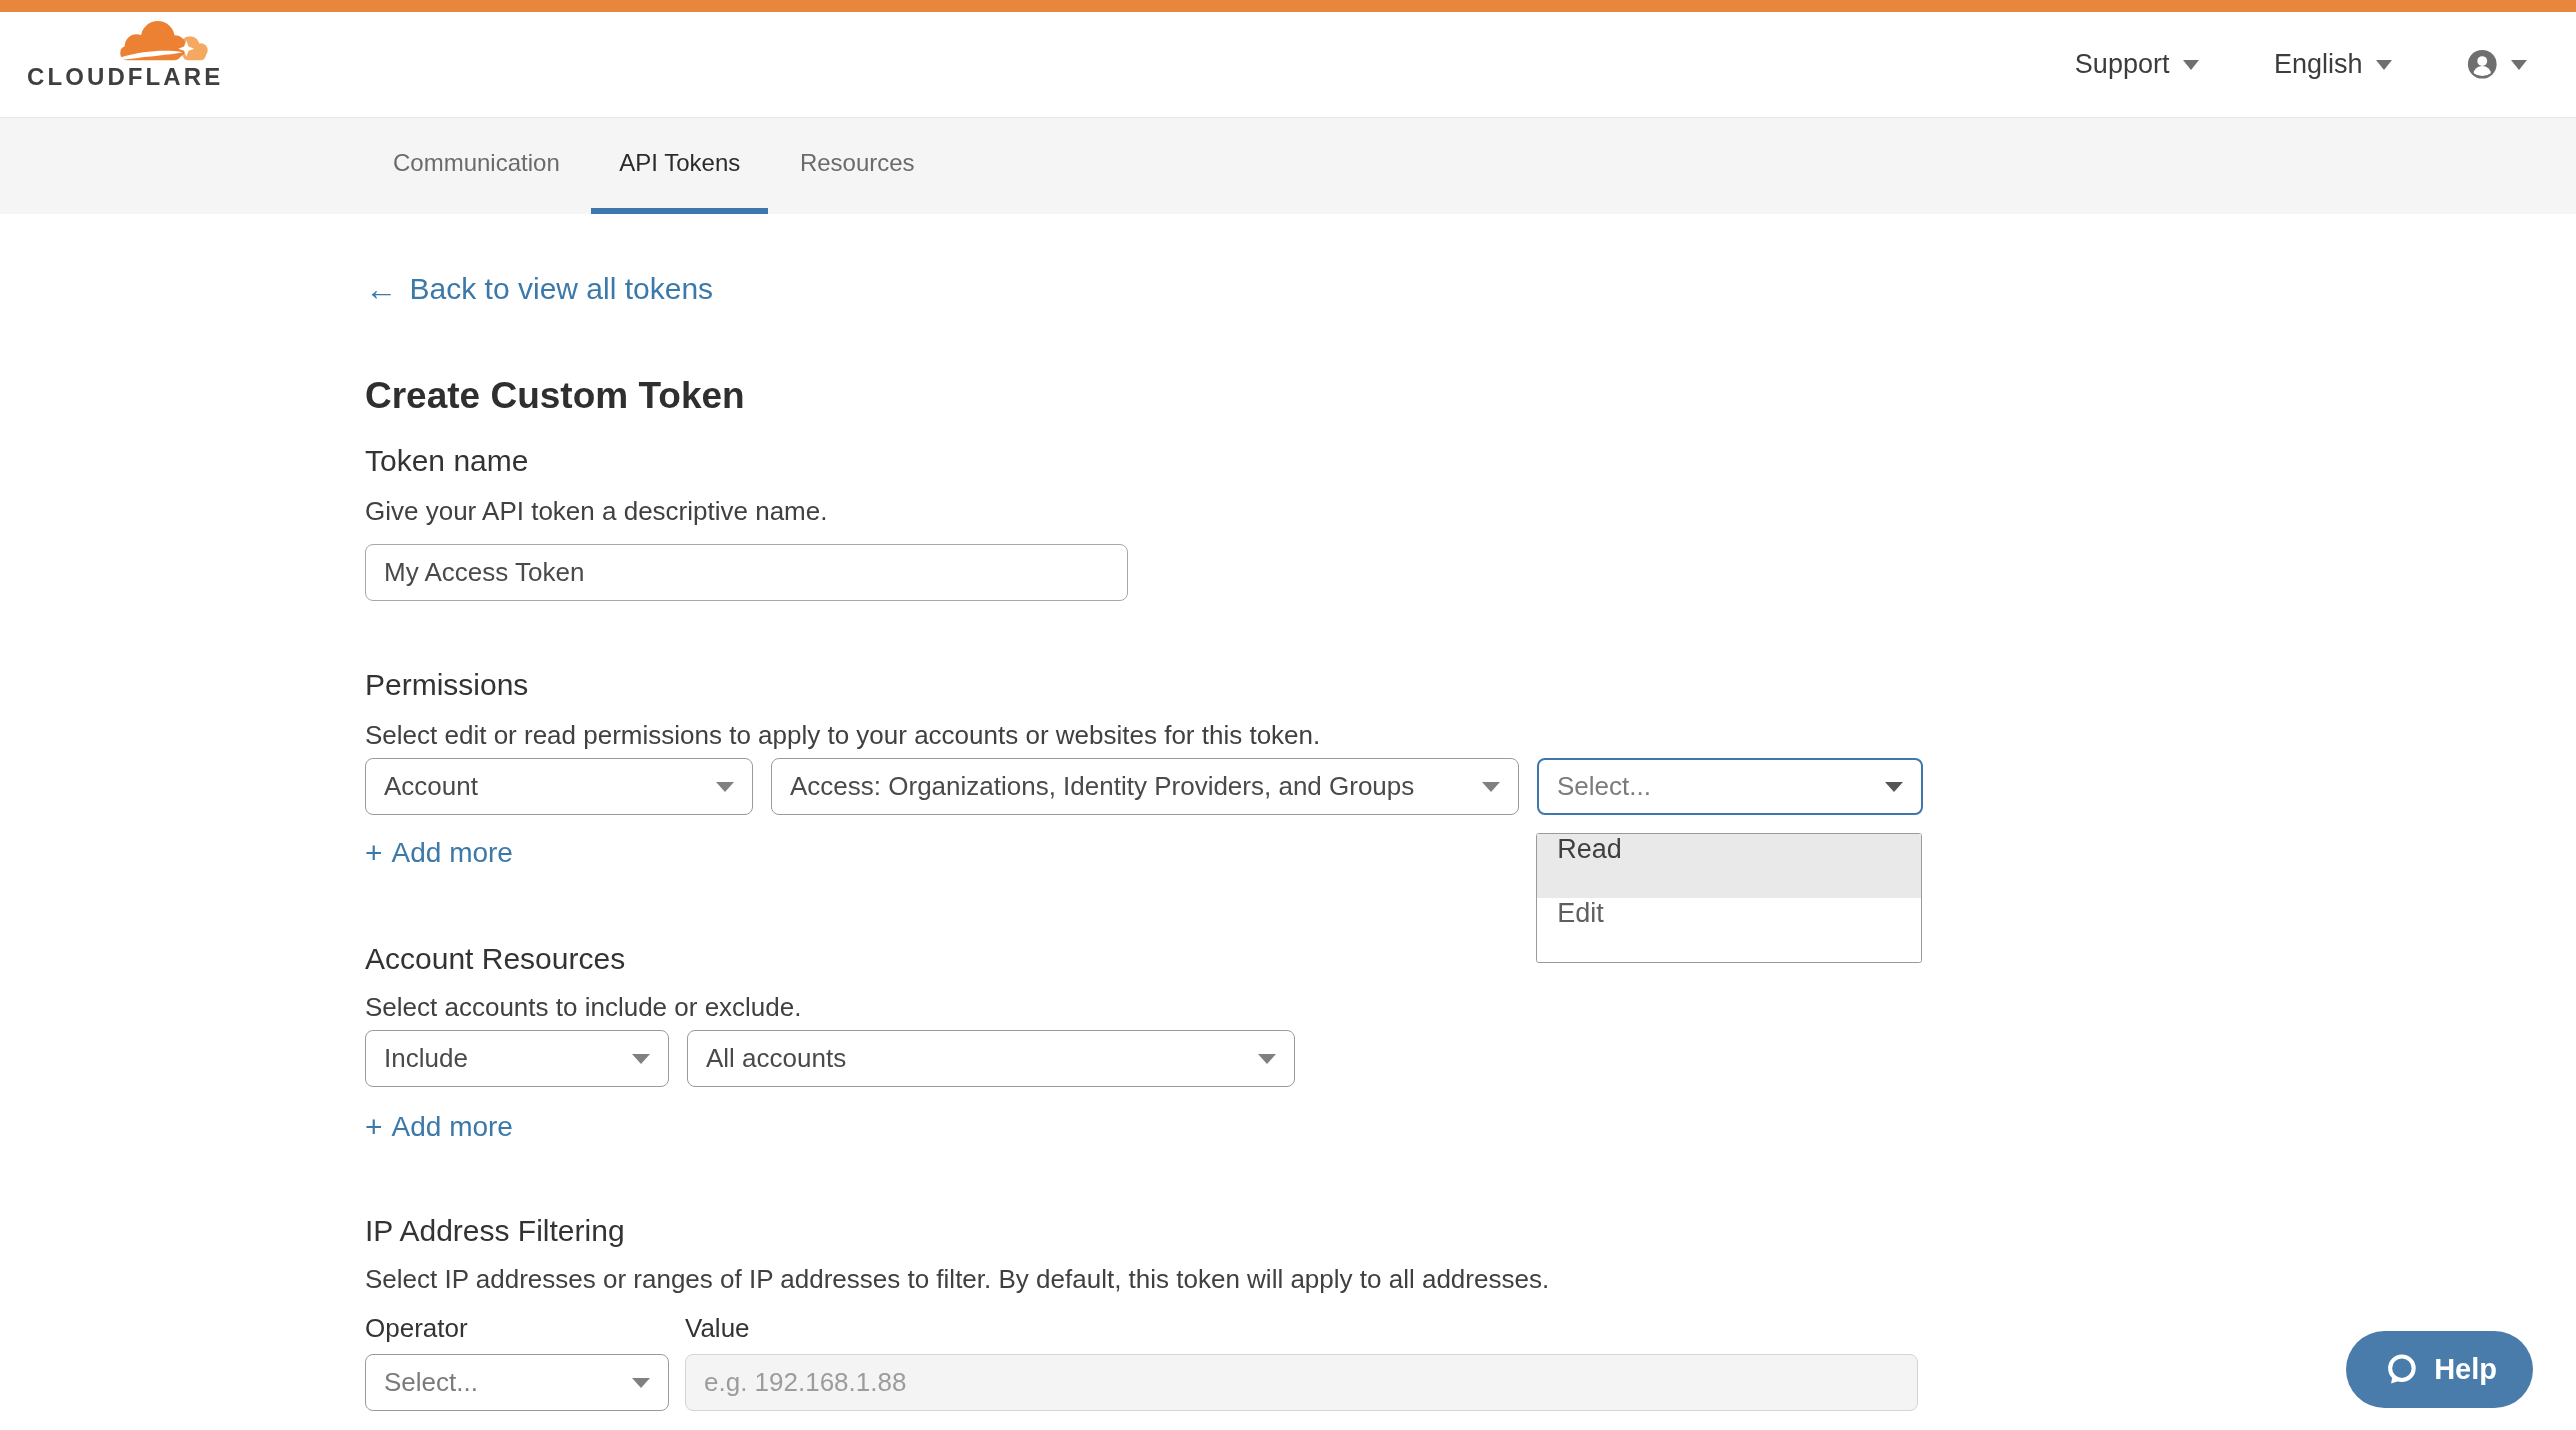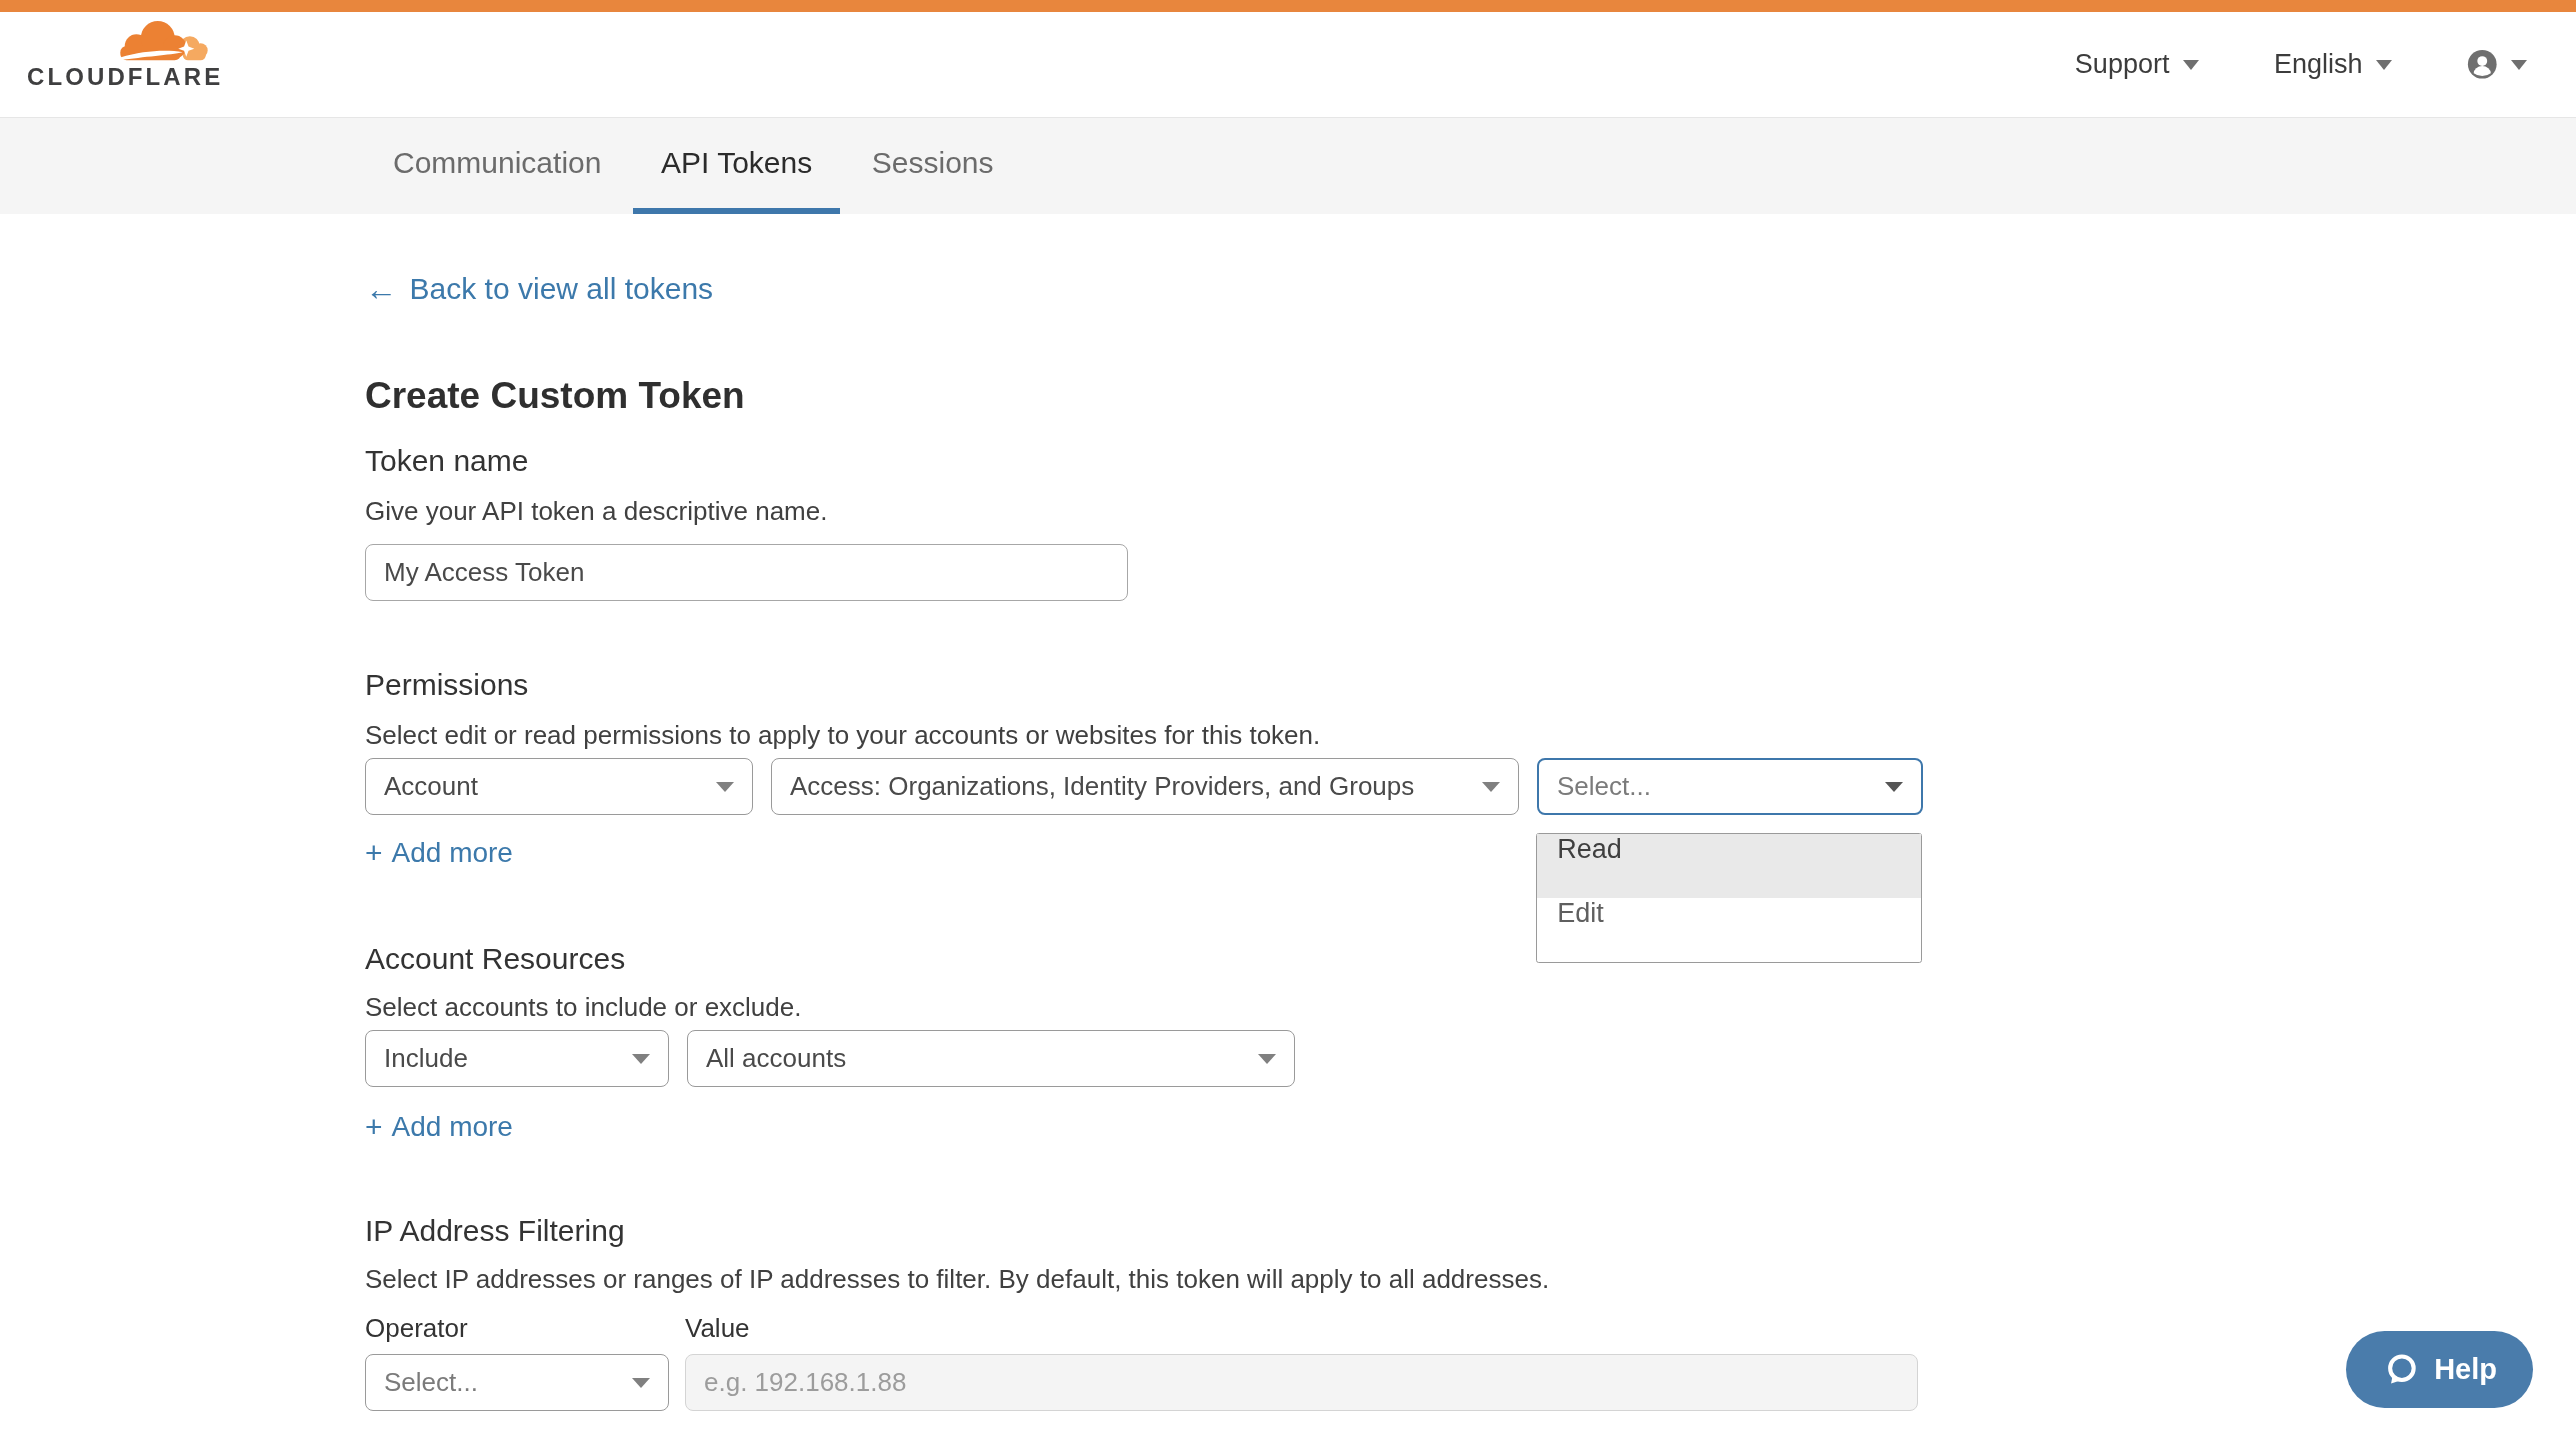--- a/index.html
+++ b/index.html
@@ -16,21 +16,21 @@
   .logo { position:absolute; left:27px; top:9px; width:183px; cursor:pointer; }
   .logo .cloud { display:block; margin-left:auto; }
   .logo .wordmark { font-size:24px; font-weight:700; letter-spacing:3.1px; color:#3f3f40; margin-top:1.8px; white-space:nowrap; }
   .header-right { position:absolute; right:49px; top:0; height:106px; display:flex; align-items:center; gap:75px; }
   .hmenu { display:flex; align-items:center; gap:13.5px; font-size:27px; color:#3c3c3c; cursor:pointer; }
   .caret { width:0; height:0; border-left:9px solid transparent; border-right:9px solid transparent; border-top:10.8px solid #6f6f6f; }
   .caret.small { border-left-width:8px; border-right-width:8px; border-top-width:10px; }
 
   
   .tabbar { position:absolute; top:118px; left:0; width:100%; height:96px; background:#f5f5f5; display:flex; padding-left:365px; }
-  .tab { height:100%; padding:0 28px; margin-right:3.6px; display:flex; align-items:center; font-size:30px; color:#6b6b6b; border-bottom:6.3px solid transparent; cursor:pointer; }
+  .tab { height:100%; padding:0 28px; margin-right:3.6px; display:flex; align-items:center; font-size:24px; color:#6b6b6b; border-bottom:6.3px solid transparent; cursor:pointer; }
   .tab.active { color:#2b2b2b; border-bottom-color:#3e77ab; }
 
   
   .content { position:absolute; left:365px; top:214px; width:1849px; }
   .backlink { margin-top:57px; display:flex; align-items:center; gap:12.6px; font-size:30px; line-height:36px; color:#3c79ab; cursor:pointer; width:max-content; }
   .backlink .arrow { font-size:32px; }
   .page-title { margin-top:66px; font-size:37px; line-height:45px; font-weight:600; color:#2f2f2f; }
   .sec-h { font-size:30px; line-height:36px; color:#333; }
   .desc { font-size:26px; line-height:32px; color:#404040; }
 
@@ -115,21 +115,21 @@
 </div>
 
 <div class="tabbar">
   <div class="tab">
     <span>Communication</span>
   </div>
   <div class="tab active">
     <span>API Tokens</span>
   </div>
   <div class="tab">
-    <span>Sessions</span>
+    <span>Resources</span>
   </div>
 </div>
 
 <div class="content">
 
   <div class="backlink">
     <span class="arrow">←</span>
     <span>Back to view all tokens</span>
   </div>
 

